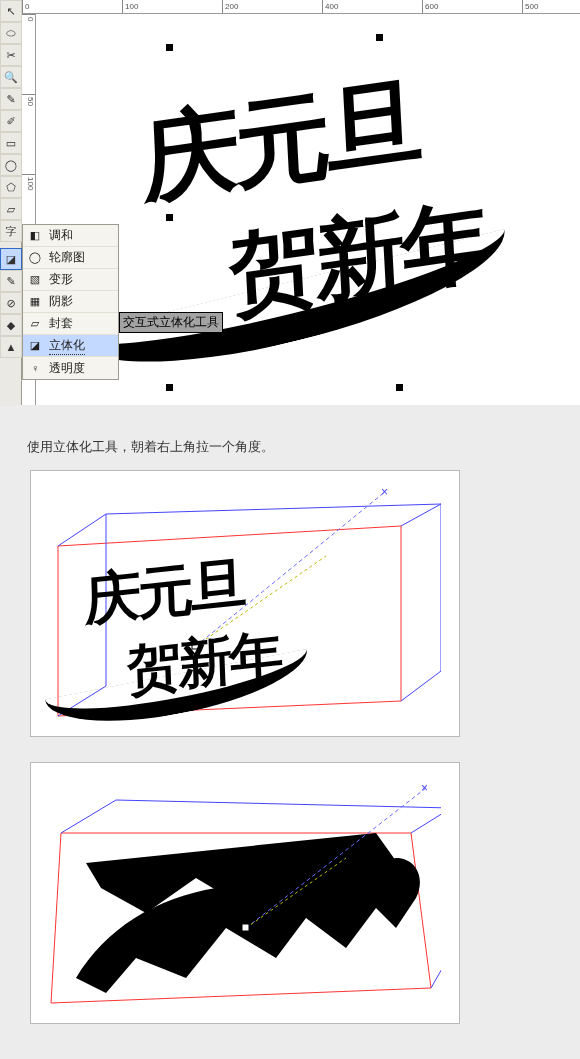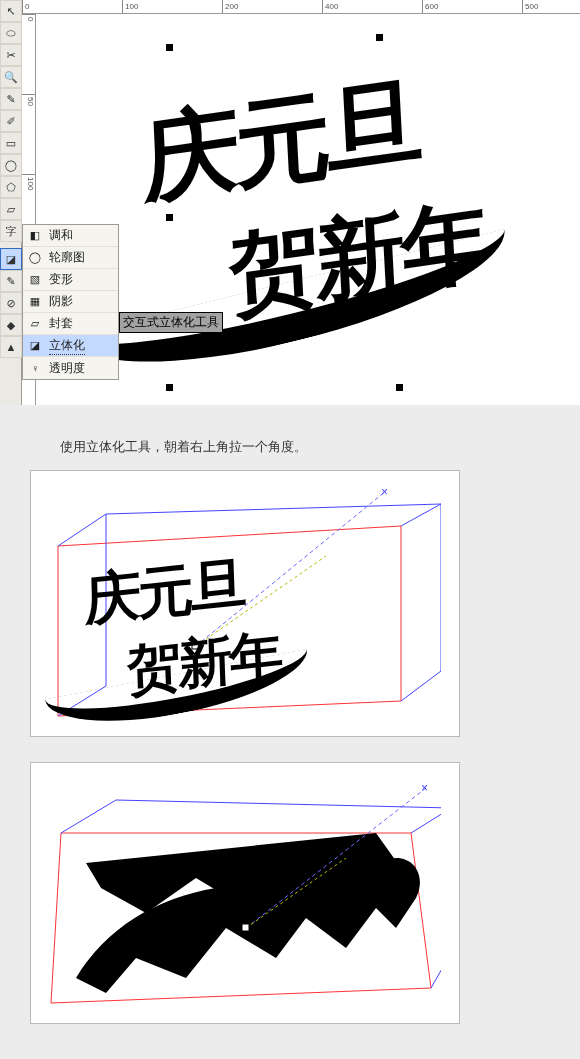--- a/index.html
+++ b/index.html
@@ -78,21 +78,21 @@
   .tooltip {
     position: absolute; left: 119px; top: 312px;
     background: #a3a3a3; border: 1px solid #000; font-size: 12px;
     padding: 1px 3px; color: #000;
   }
 
   
   .tutorial {
     width: 580px; background: #ececec; padding: 25px 0 10px;
   }
-  .tutorial p { font-size: 13px; color: #333; padding: 8px 60px 14px; }
+  .tutorial p { font-size: 13px; color: #333; padding: 8px 27px 14px; }
   .panel {
     width: 430px; background: #fff; border: 1px solid #b9b9b9;
     margin: 0 0 25px 30px; padding: 15px; position: relative;
   }
   
   .box3d {
     position: relative; width: 395px; height: 235px;
   }
   .box3d svg { position: absolute; left: 0; top: 0; }
   .artwork2 {

